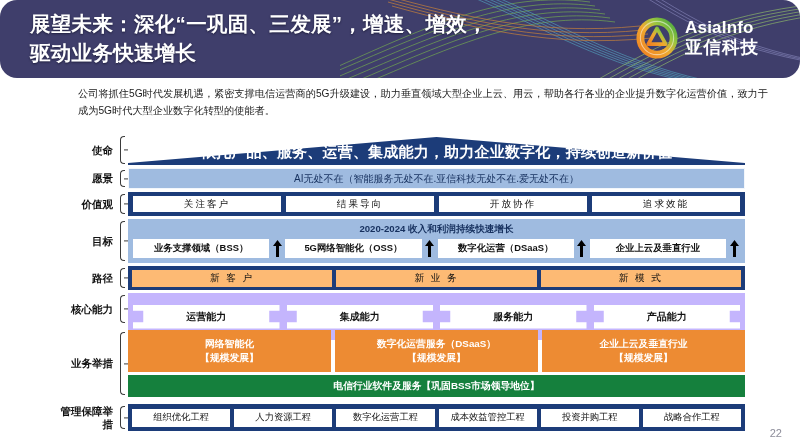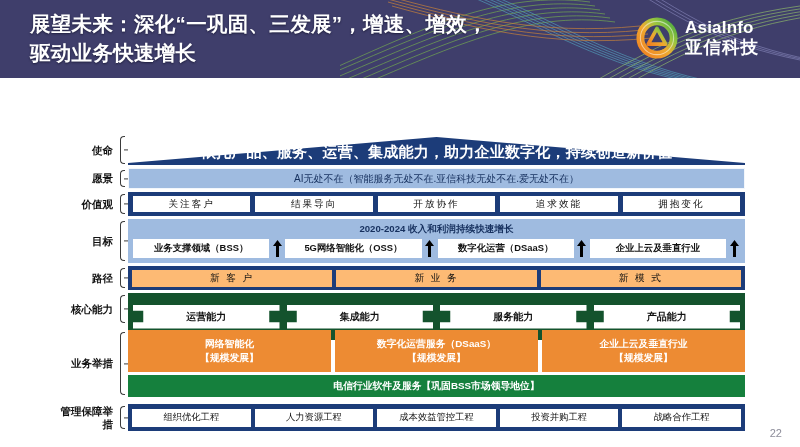--- a/index.html
+++ b/index.html
@@ -14,20 +14,21 @@
     width: 800px; height: 447px;
     background: #ffffff;
   }
 
   
   #header {
     position: absolute; left: 0; top: 0;
     width: 800px; height: 78px;
     background: #3f3e6b;
     overflow: hidden;
+    border-radius: 17px;
   }
   #header-deco {
     position: absolute; right: 0; top: 0;
     width: 460px; height: 78px;
     opacity: .95;
   }
   #header-title {
     position: absolute; left: 30px; top: 9px;
     width: 610px;
     color: #ffffff;
@@ -201,21 +202,21 @@
     height: 17px;
     background: #fdba74;
     display: flex; align-items: center; justify-content: center;
     font-size: 9.6px; color: #111111; letter-spacing: 2px;
   }
 
   
   #row-cap { top: 159px; height: 32px; }
   #cap-bar {
     width: 100%; height: 47px;
-    background: #14532d;
+    background: #c4b5fd;
     display: flex; align-items: center;
     padding: 0 5px; gap: 7px;
   }
   .cap-chip {
     flex: 1 1 0;
     height: 24px;
     background: #ffffff;
     display: flex; align-items: center; justify-content: center;
     font-size: 10px; font-weight: bold; color: #111111;
     clip-path: polygon(0 0, 100% 0, 100% 26%, 93% 26%, 93% 74%, 100% 74%, 100% 100%,
@@ -328,20 +329,21 @@
         <circle cx="24" cy="24" r="19" fill="none" stroke="#ffffff" stroke-width="1.2" opacity=".5"></circle>
         <path d="M24 13 L34 31 L14 31 Z" fill="none" stroke="url(#ringgrad)" stroke-width="4.2" stroke-linejoin="round"></path>
       </svg>
       <div id="logo-text">
         <span id="logo-en">AsiaInfo</span>
         <span id="logo-cn">亚信科技</span>
       </div>
     </div>
   </div>
 
+  <p id="subtitle">公司将抓住5G时代发展机遇，紧密支撑电信运营商的5G升级建设，助力垂直领域大型企业上云、用云，帮助各行各业的企业提升数字化运营价值，致力于成为5G时代大型企业数字化转型的使能者。</p>
 
   <div id="matrix">
 
     <div class="row" id="row-mission">
       <div class="row-label">使命</div>
       <div class="brace"></div>
       <div class="row-body">
         <svg id="mission-shape" viewBox="0 0 617 32" preserveAspectRatio="none">
           <polygon points="0,29 308.5,3 617,29 617,31 0,31" fill="#1c3c79"></polygon>
         </svg>
@@ -359,21 +361,20 @@
 
     <div class="row" id="row-values">
       <div class="row-label">价值观</div>
       <div class="brace"></div>
       <div class="row-body">
         <div id="values-bar">
           <div class="value-chip">关注客户</div>
           <div class="value-chip">结果导向</div>
           <div class="value-chip">开放协作</div>
           <div class="value-chip">追求效能</div>
-          <div class="value-chip">拥抱变化</div>
         </div>
       </div>
     </div>
 
     <div class="row" id="row-goals">
       <div class="row-label">目标</div>
       <div class="brace"></div>
       <div class="row-body">
         <div id="goals-box">
           <div id="goals-header">2020-2024 收入和利润持续快速增长</div>
@@ -456,20 +457,21 @@
       </div>
     </div>
 
     <div class="row" id="row-mgmt">
       <div class="row-label">管理保障举措</div>
       <div class="brace"></div>
       <div class="row-body">
         <div id="mgmt-bar">
           <div class="mgmt-chip">组织优化工程</div>
           <div class="mgmt-chip">人力资源工程</div>
+          <div class="mgmt-chip">数字化运营工程</div>
           <div class="mgmt-chip">成本效益管控工程</div>
           <div class="mgmt-chip">投资并购工程</div>
           <div class="mgmt-chip">战略合作工程</div>
         </div>
       </div>
     </div>
 
   </div>
 
   <div id="page-num">22</div>

